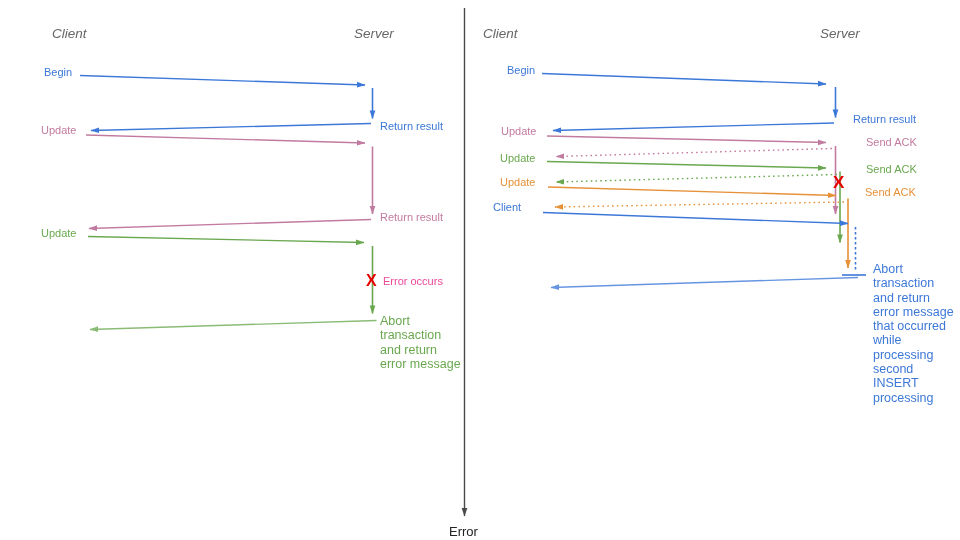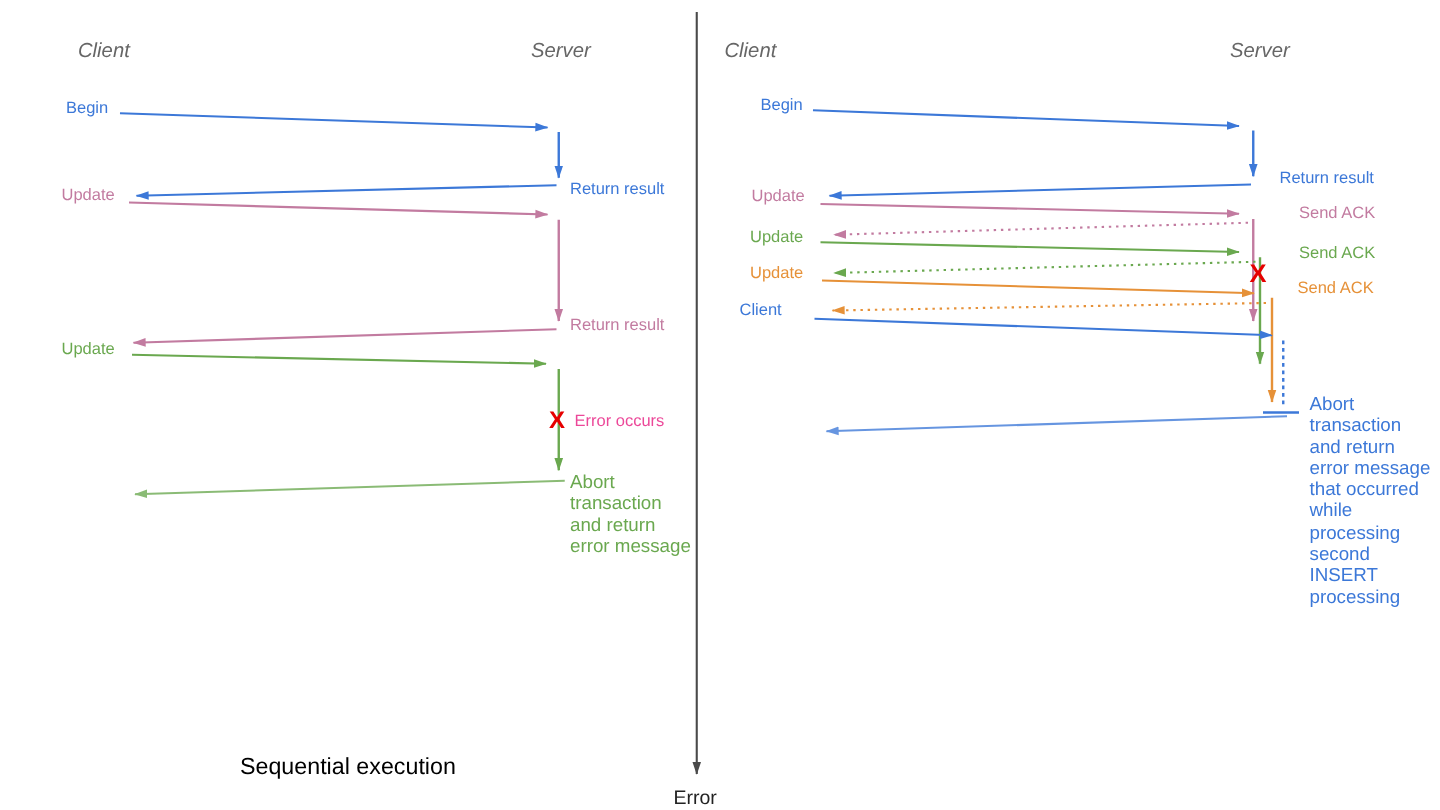--- a/index.html
+++ b/index.html
@@ -102,21 +102,20 @@
   <div class="xmark" style="left:366px;top:273px;">X</div>
   <div class="lbl c-red" style="left:383px;top:275px;">Error occurs</div>
 
   <div class="note c-green" style="left:380px;top:314px;">
     <div>Abort</div>
     <div>transaction</div>
     <div>and return</div>
     <div>error message</div>
   </div>
 
-  <div class="caption" style="left:160px;top:503px;">Sequential execution</div>
 
   <div class="lbl c-dark" style="left:449px;top:525px;font-size:13px;">Error</div>
 
   <div class="heading" style="left:483px;top:26px;">Client</div>
   <div class="heading" style="left:820px;top:26px;">Server</div>
 
   <div class="lbl c-blue" style="left:507px;top:64px;">Begin</div>
   <div class="lbl c-blue" style="left:853px;top:113px;">Return result</div>
   <div class="lbl c-pink" style="left:501px;top:125px;">Update</div>
   <div class="lbl c-pink" style="left:866px;top:136px;">Send ACK</div>

